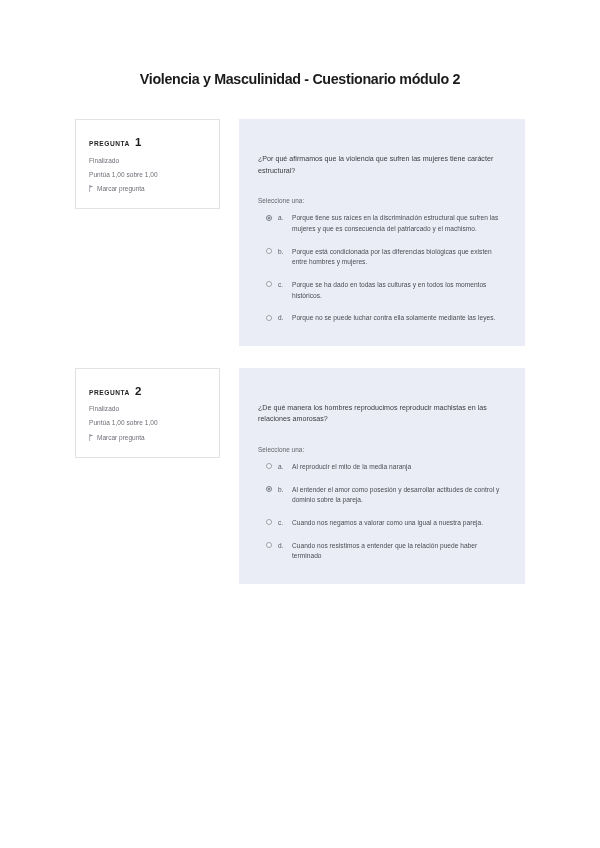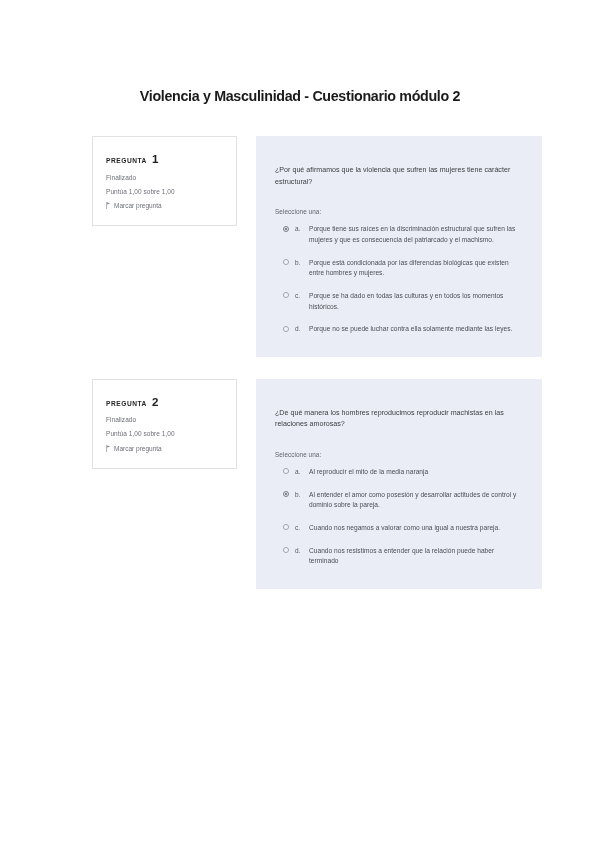--- a/index.html
+++ b/index.html
@@ -13,21 +13,21 @@
     background: #ffffff;
     font-family: "Liberation Sans", sans-serif;
     overflow: hidden;
     position: relative;
   }
 
   .page {
     width: 600px;
     height: 848px;
     box-sizing: border-box;
-    padding: 17px;
+    padding: 0;
     position: relative;
   }
 
   
   .page-title {
     text-align: center;
     font-size: 15.2px;
     font-weight: bold;
     color: #1b1b1b;
     letter-spacing: -0.35px;
@@ -109,21 +109,21 @@
     background: #eaedf5;
     box-sizing: border-box;
     padding: 19px 20px 22px 19px;
     margin-left: 19px;
     min-height: 10px;
   }
   .q-stem {
     font-size: 7.1px;
     color: #3b3c41;
     line-height: 1.62;
-    margin: 10px 0 20px 0;
+    margin: 16px 0 20px 0;
     max-width: 245px;
     letter-spacing: 0.02px;
   }
   .q-select-label {
     font-size: 6.4px;
     color: #62646c;
     margin: 0 0 9px 0;
     letter-spacing: 0.05px;
   }
 

